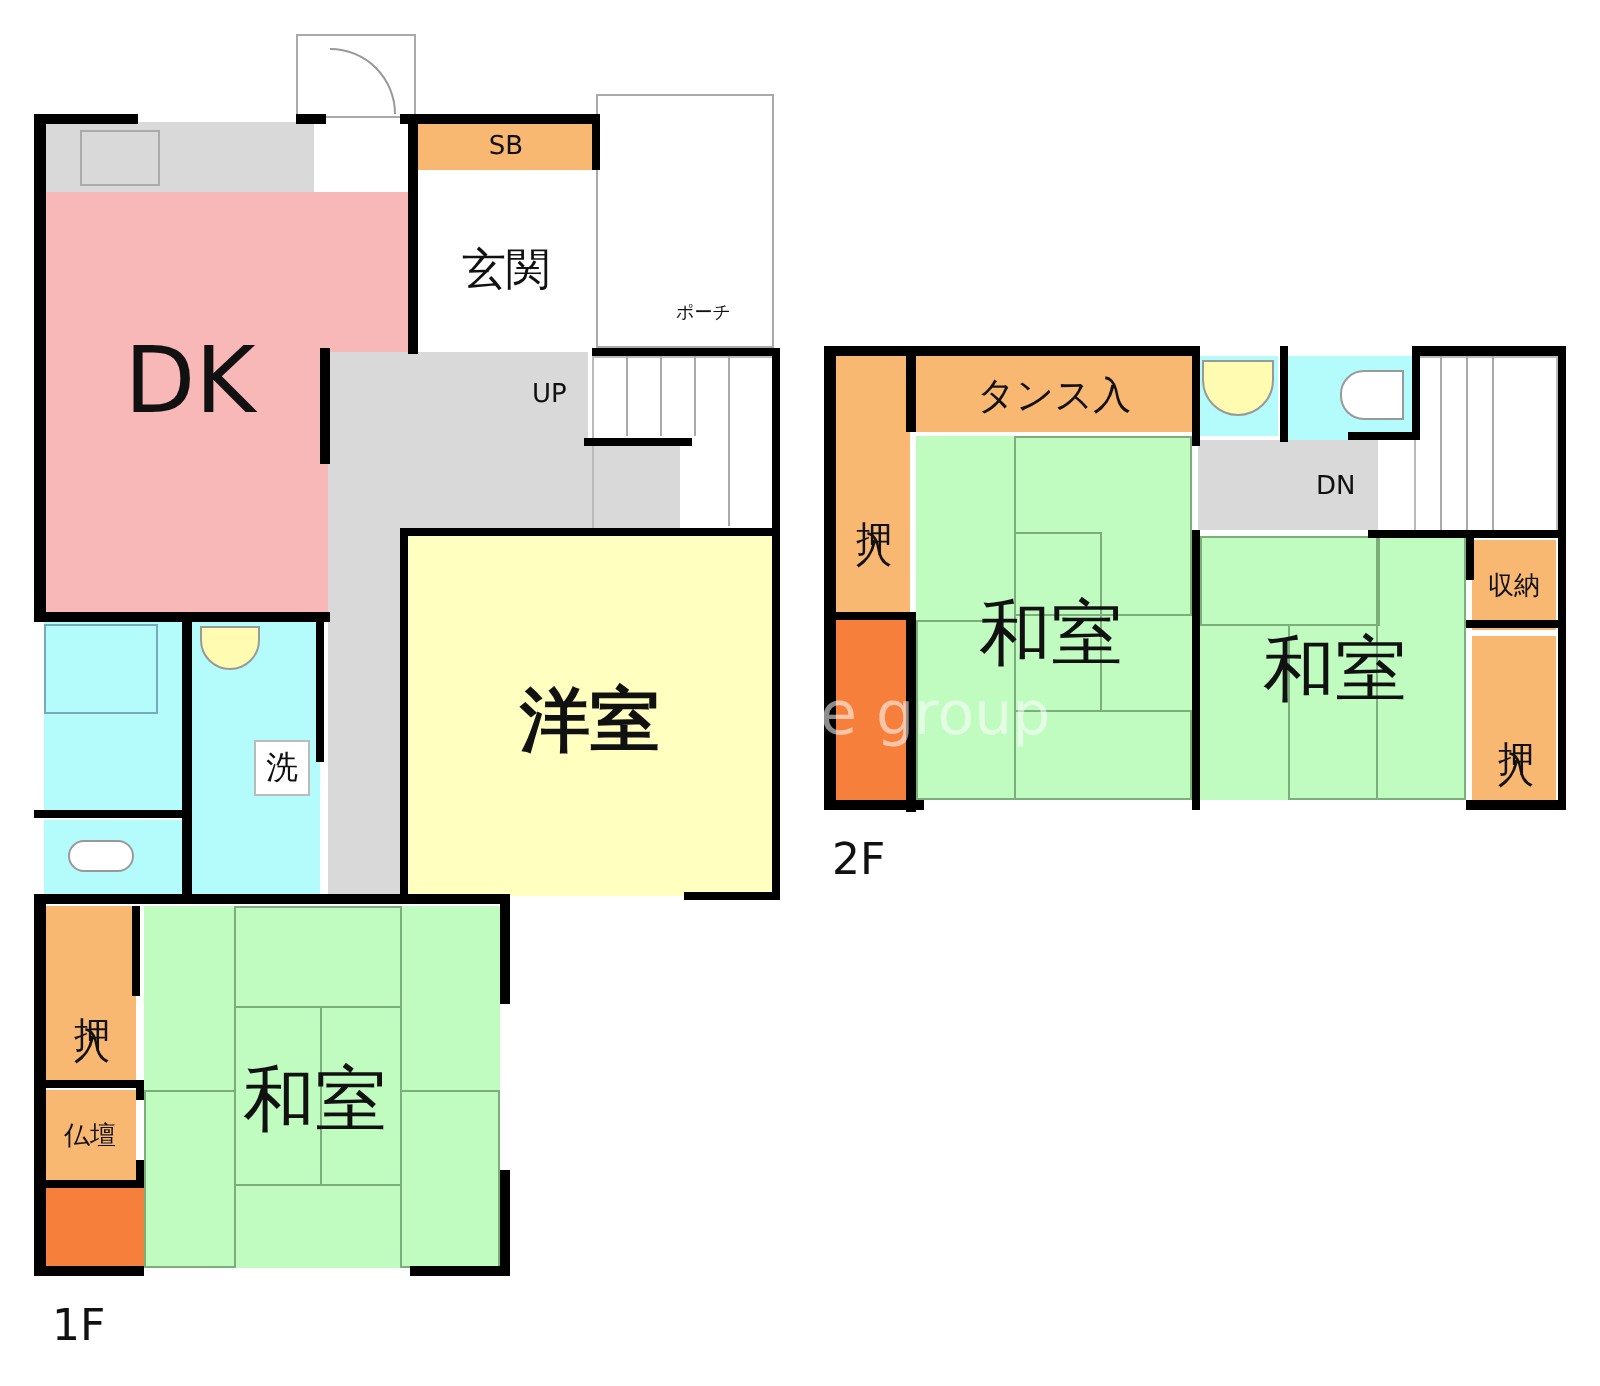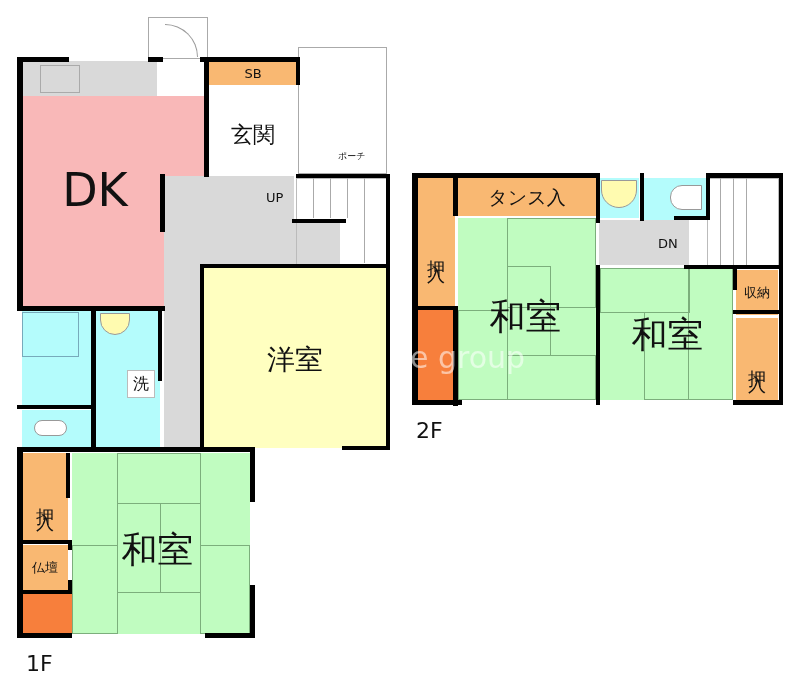--- a/index.html
+++ b/index.html
@@ -43,21 +43,21 @@
   <div class="room" style="left:290px;top:220px;width:50px;height:48px;background:#d9d9d9;"></div>
   <div class="lbl" style="left:266px;top:190px;font-size:13px;">UP</div>
 
   <div class="thin" style="left:296px;top:178px;width:92px;height:88px;border-color:#bbb;"></div>
   <div class="step" style="left:313px;top:178px;height:40px;"></div>
   <div class="step" style="left:330px;top:178px;height:40px;"></div>
   <div class="step" style="left:347px;top:178px;height:40px;"></div>
   <div class="step" style="left:364px;top:178px;height:85px;"></div>
 
   <div class="room" style="left:203px;top:268px;width:185px;height:180px;background:#ffffc0;"></div>
-  <div class="lbl" style="left:240px;top:335px;width:110px;height:50px;font-size:28px;">洋室</div>
+  <div class="lbl" style="left:240px;top:335px;width:110px;height:50px;font-size:35px;font-weight:bold;">洋室</div>
 
   <div class="room" style="left:22px;top:311px;width:72px;height:95px;background:#b4fcfc;"></div>
   <div class="thin" style="left:22px;top:312px;width:57px;height:45px;border-color:#7ab;"></div>
   <div class="room" style="left:96px;top:311px;width:64px;height:136px;background:#b4fcfc;"></div>
   <div class="abs" style="left:100px;top:313px;width:30px;height:22px;background:#fffbb0;border:1px solid #999;border-radius:0 0 15px 15px;"></div>
   <div class="lbl" style="left:127px;top:370px;width:26px;height:26px;font-size:16px;background:#fff;border:1px solid #bbb;">洗</div>
   <div class="room" style="left:22px;top:410px;width:72px;height:37px;background:#b4fcfc;"></div>
   <div class="abs" style="left:34px;top:420px;width:33px;height:16px;background:#fff;border:1px solid #999;border-radius:8px;"></div>
 
   <div class="room" style="left:22px;top:453px;width:46px;height:88px;background:#f9b872;"></div>

